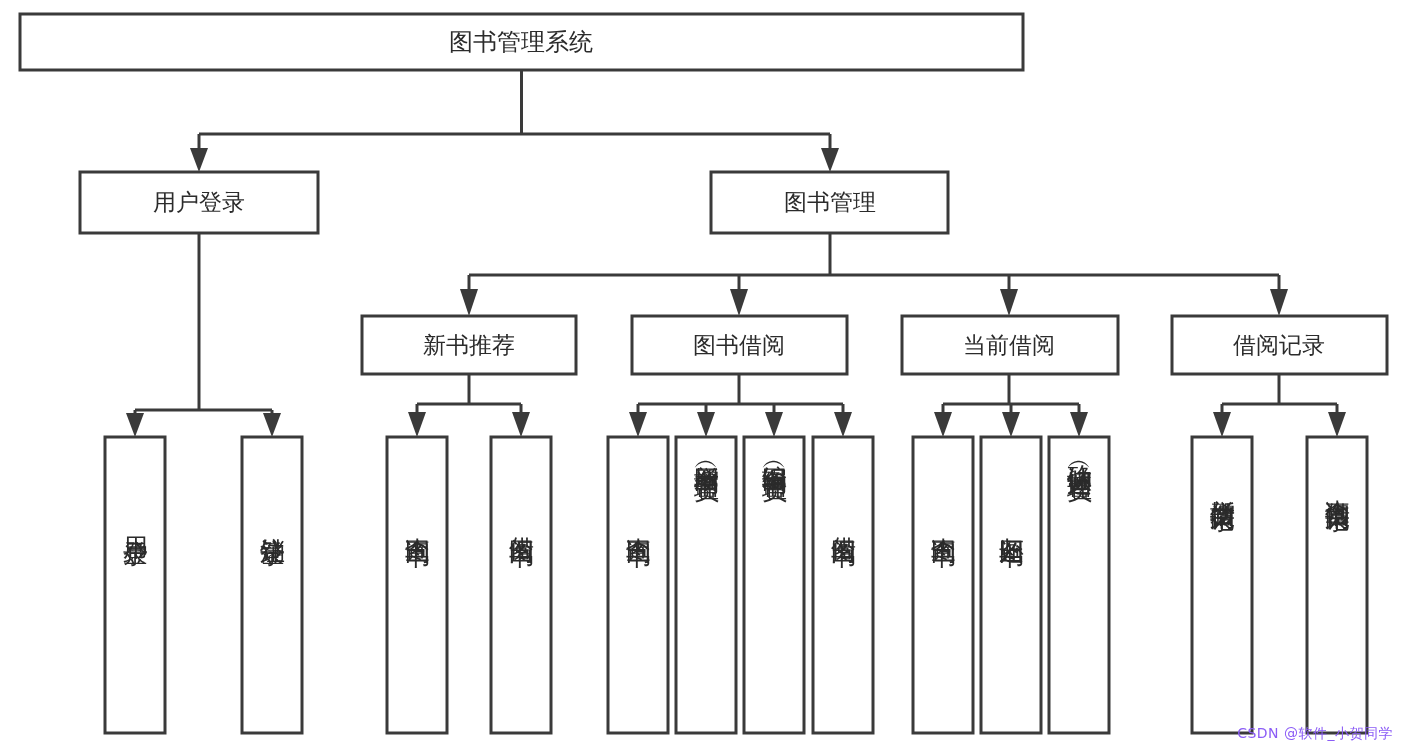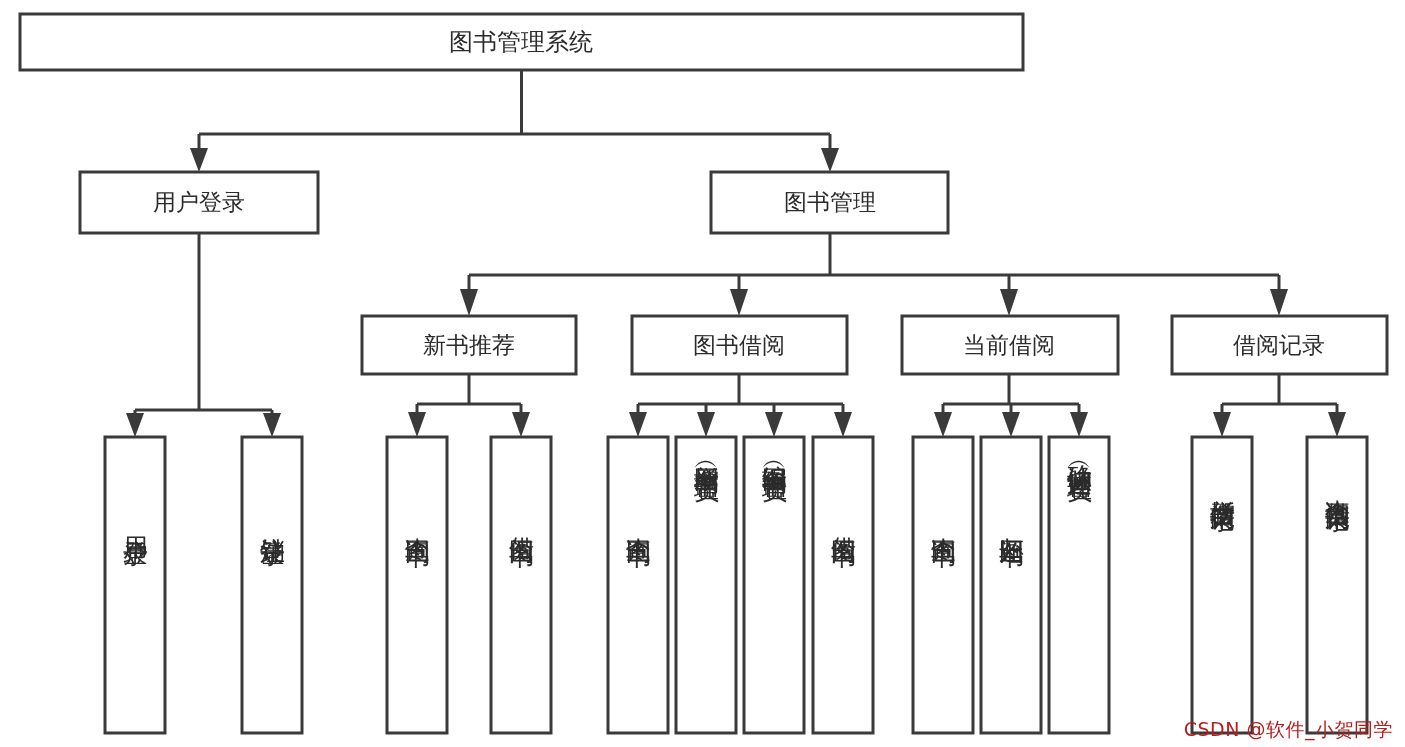--- a/index.html
+++ b/index.html
@@ -69,22 +69,22 @@
     line-height: 1.04;
     color: #2b2b2b;
     letter-spacing: 2px;
     white-space: nowrap;
   }
   .watermark {
     position: absolute;
     right: 12px;
     bottom: 4px;
     font-family: "DejaVu Sans", "Liberation Sans", sans-serif;
-    font-size: 19px;
-    color: #b91c1c;
+    font-size: 14px;
+    color: #8b5cf6;
     letter-spacing: 0.5px;
     white-space: nowrap;
   }
 </style>
 </head>
 <body>
 
 <div id="stage">
 
   <svg id="diagram" viewBox="0 0 1405 747">

